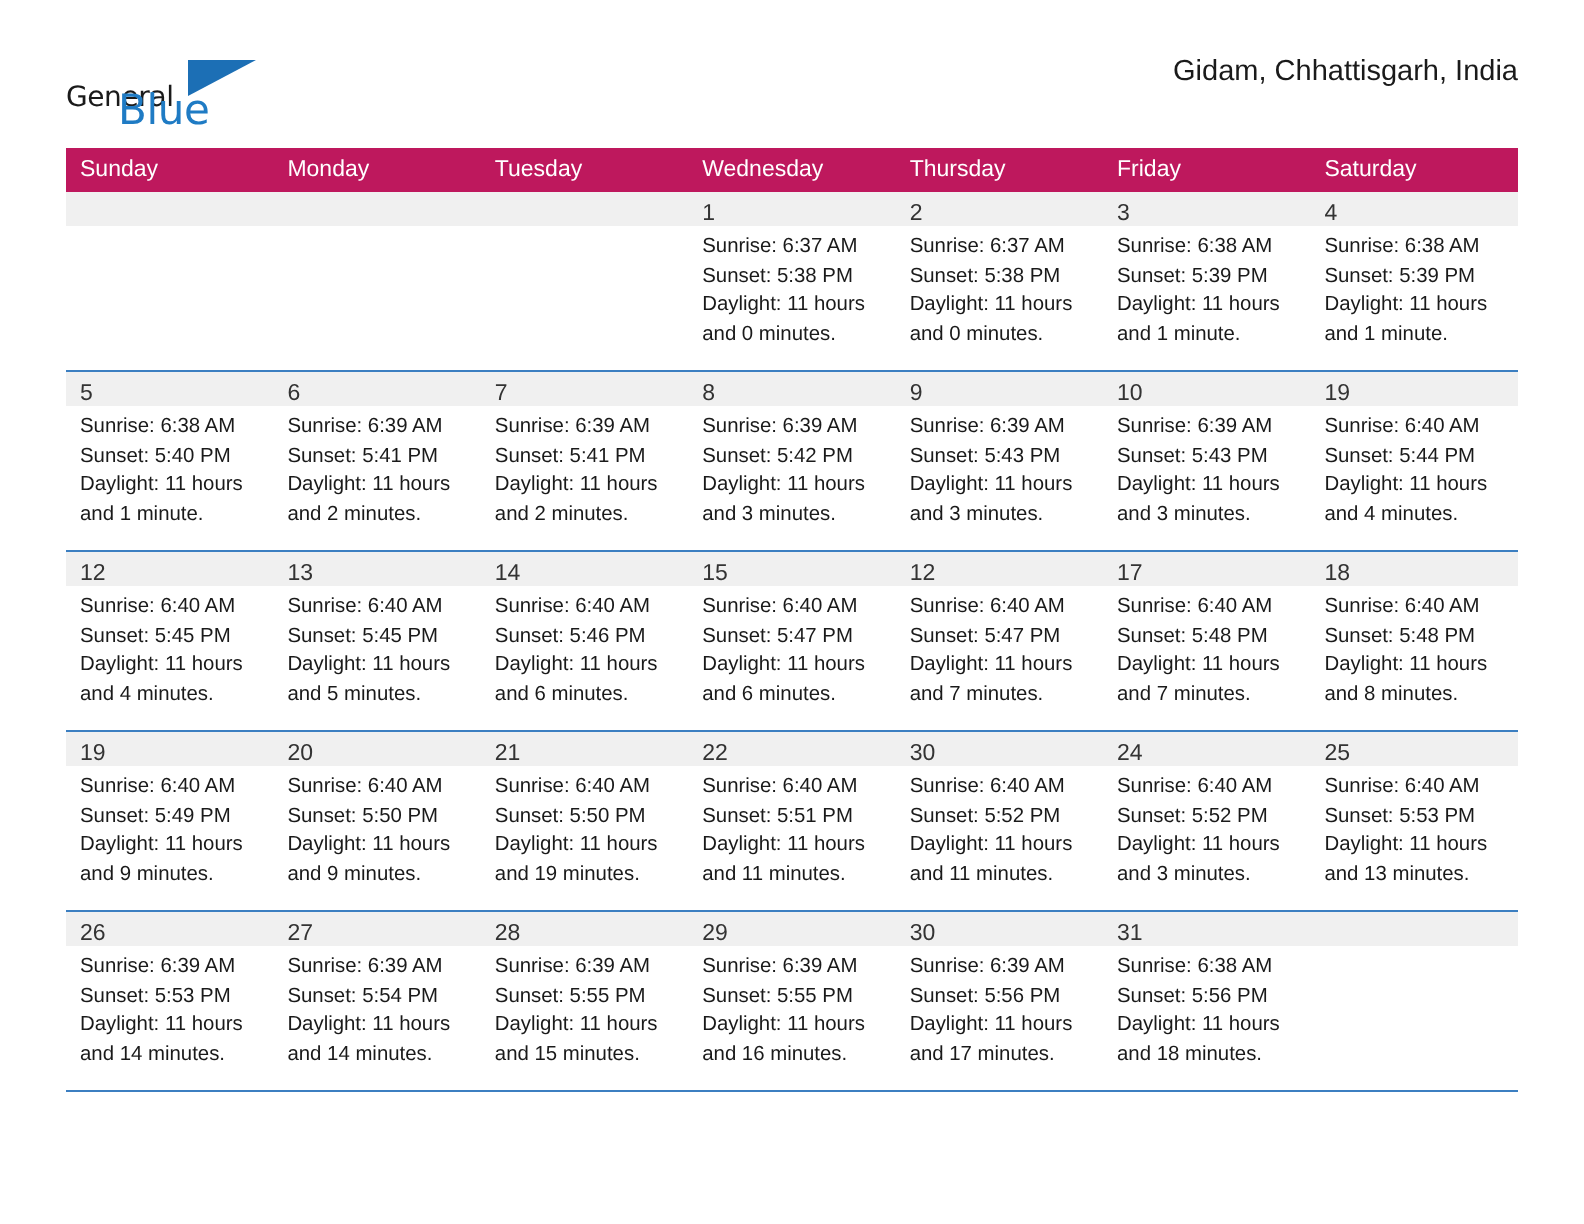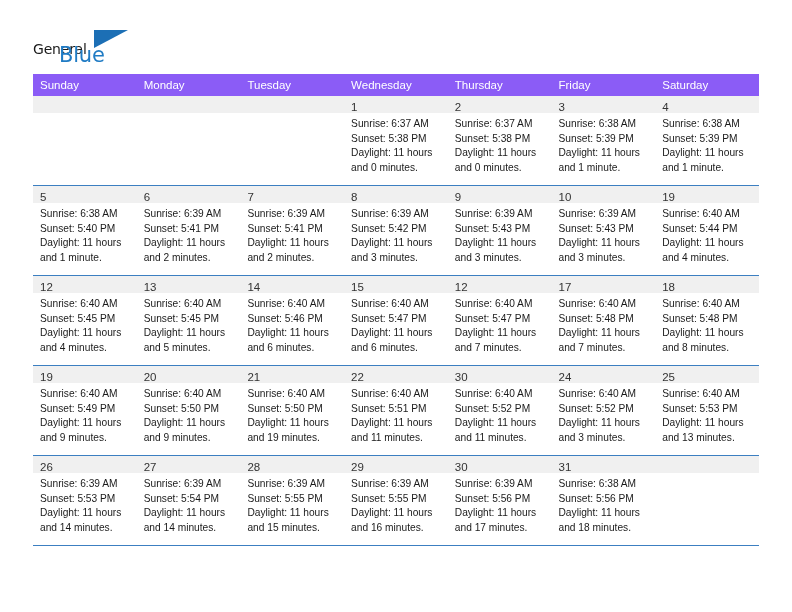--- a/index.html
+++ b/index.html
@@ -83,21 +83,21 @@
     white-space: nowrap;
   }
 
   
   .calendar {
     width: 726px;
     border-collapse: collapse;
     table-layout: fixed;
   }
   .calendar th {
-    background: #8b5cf6;
+    background: #be185d;
     color: #ffffff;
     font-size: 11.5px;
     font-weight: normal;
     text-align: left;
     padding: 5px 0 5px 7px;
     height: 12px;
     border: none;
   }
   .calendar td {
     vertical-align: top;
@@ -138,20 +138,21 @@
 
   <div class="header">
 
     <div class="logo">
       <span class="logo-general">General</span>
       <span class="logo-triangle"></span>
       <span class="logo-blue">Blue</span>
     </div>
 
     <div class="title-block">
+      <div class="cal-subtitle">Gidam, Chhattisgarh, India</div>
     </div>
 
   </div>
 
   <table class="calendar">
     <thead>
       <tr>
         <th>Sunday</th>
         <th>Monday</th>
         <th>Tuesday</th>

